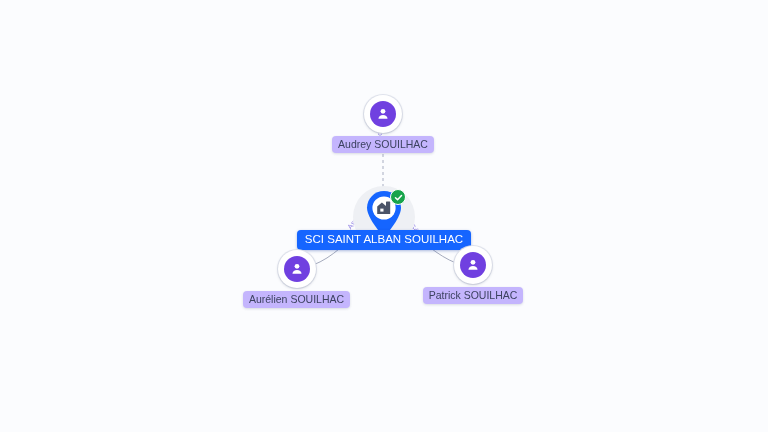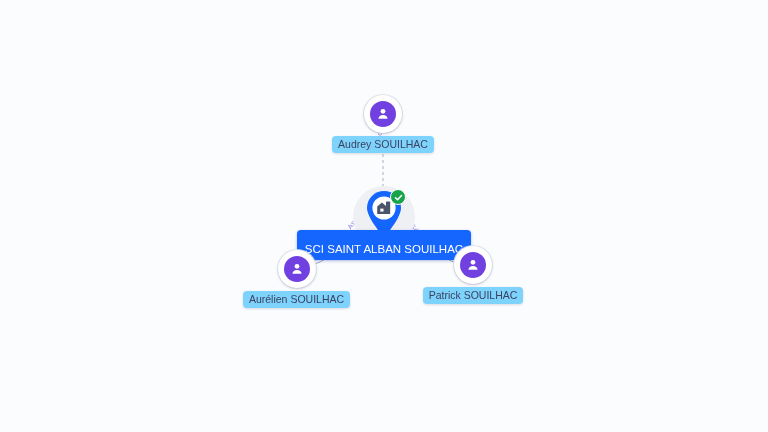--- a/index.html
+++ b/index.html
@@ -50,21 +50,21 @@
     border-radius: 50%;
     background: #7040e0;
     display: flex;
     align-items: center;
     justify-content: center;
   }
   .avatar-disc svg { display: block; }
 
   .node-label {
     margin-top: 3px;
-    background: #7dd3fc;
+    background: #c4b5fd;
     border-radius: 4px;
     padding: 2px 6px 3px 6px;
     font-size: 10.5px;
     line-height: 12px;
     color: #3c4260;
     white-space: nowrap;
     box-shadow: 0 1px 2.5px rgba(40,50,80,.16);
   }
 
   
@@ -105,21 +105,21 @@
     justify-content: center;
   }
   .check-badge svg { display: block; }
 
   #company-label {
     position: absolute;
     top: 44px;
     background: #1565ff;
     color: #ffffff;
     border-radius: 4px;
-    padding: 13px 8px 4px 8px;
+    padding: 3px 8px 4px 8px;
     font-size: 11.5px;
     line-height: 13px;
     white-space: nowrap;
     box-shadow: 0 1px 3px rgba(20,60,160,.35);
   }
 
   
   .edge-label {
     position: absolute;
     font-size: 7px;

